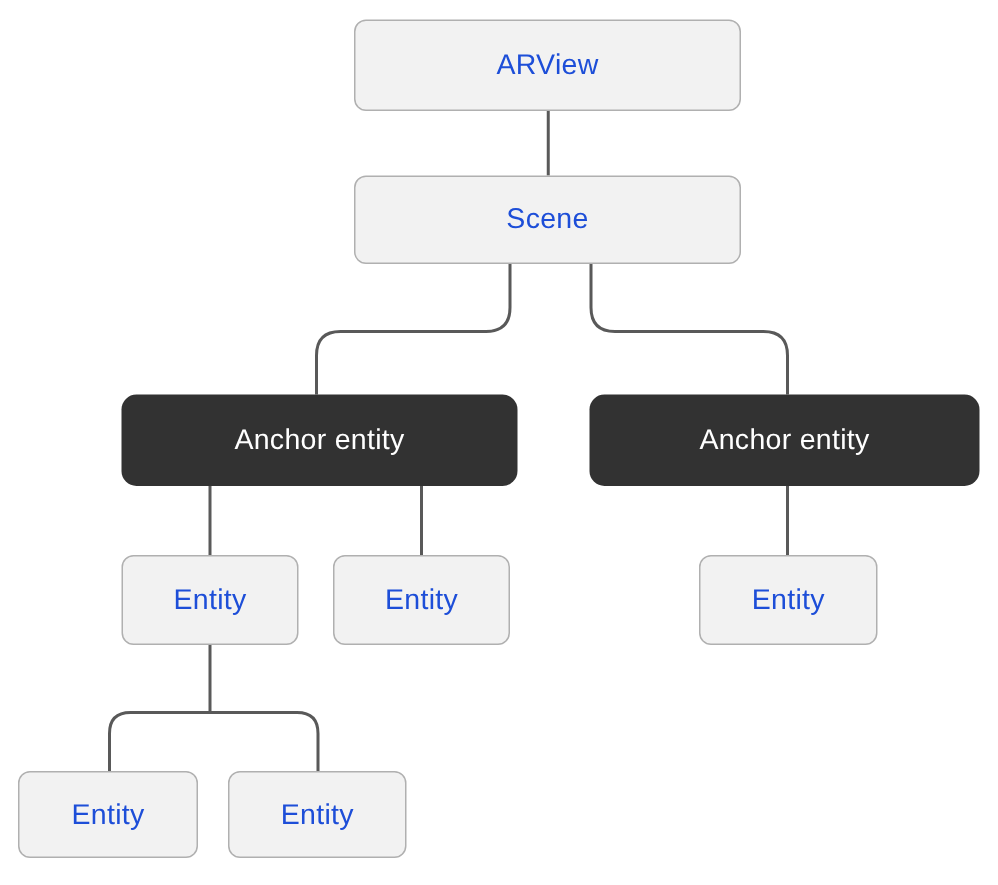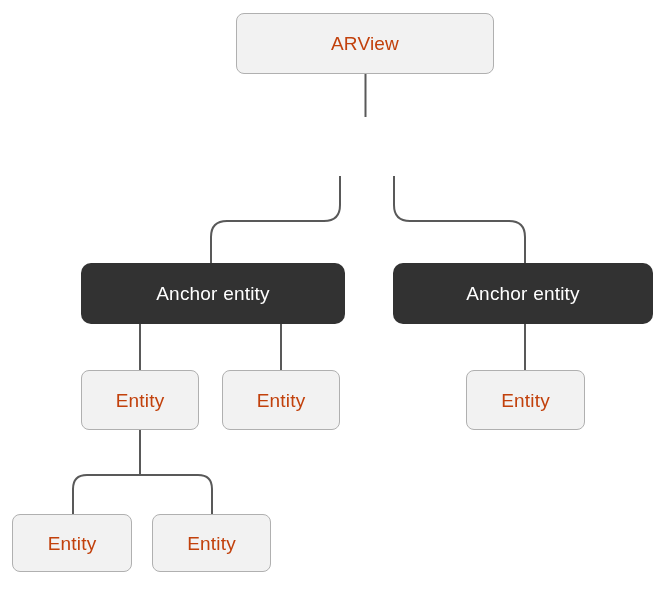--- a/index.html
+++ b/index.html
@@ -35,21 +35,21 @@
     font-size: 19px;
     line-height: 1;
     box-sizing: border-box;
     letter-spacing: 0.2px;
     user-select: none;
   }
   .node.light {
     background: #f2f2f2;
     border: 1.5px solid #b0b0b0;
     border-radius: 8px;
-    color: #c2410c;
+    color: #1d4ed8;
   }
   .node.dark {
     background: #323232;
     border: none;
     border-radius: 10px;
     color: #ffffff;
     text-align: right;
   }
   
   #node-arview   { left: 236px; top: 13px;  width: 258px; height: 61px; }
@@ -75,20 +75,23 @@
     <path d="M281 324 L281 370"></path>
     <path d="M525 324 L525 370"></path>
     <path d="M140 430 L140 475"></path>
     <path d="M73 514 L73 489 Q73 475 87 475 L198 475 Q212 475 212 489 L212 514"></path>
   </svg>
 
   <div class="node light" id="node-arview">
     <span>ARView</span>
   </div>
 
+  <div class="node light" id="node-scene">
+    <span>Scene</span>
+  </div>
 
   <div class="node dark" id="node-anchor1">
     <span>Anchor entity</span>
   </div>
 
   <div class="node dark" id="node-anchor2">
     <span>Anchor entity</span>
   </div>
 
   <div class="node light" id="node-entity-a">

